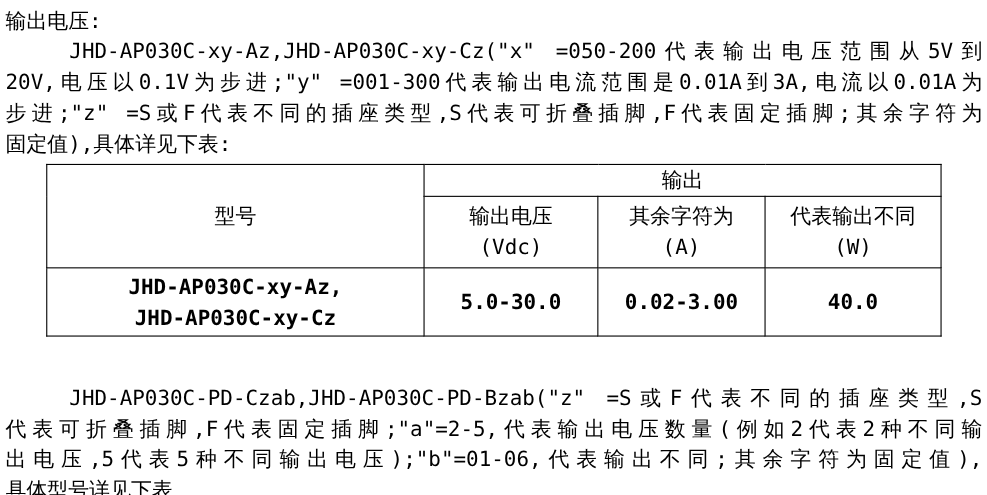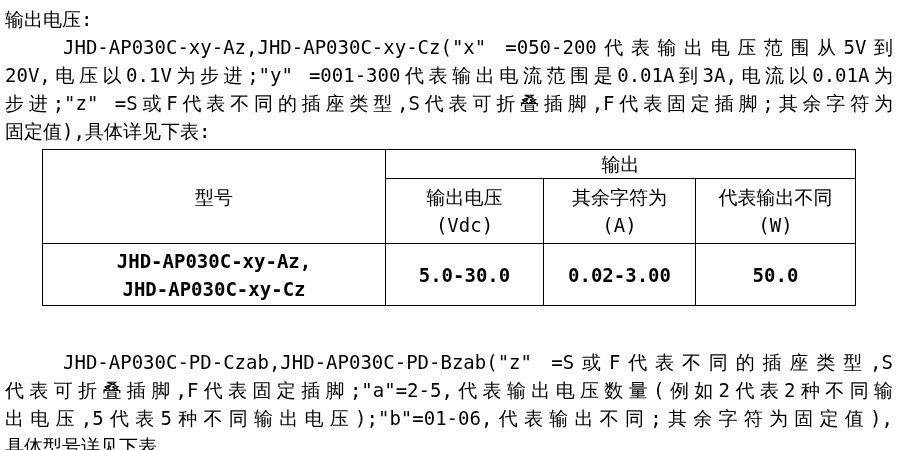--- a/index.html
+++ b/index.html
@@ -88,21 +88,21 @@
           <div>(W)</div>
         </td>
       </tr>
       <tr class="r-data">
         <td>
           <div>JHD-AP030C-xy-Az,</div>
           <div>JHD-AP030C-xy-Cz</div>
         </td>
         <td>5.0-30.0</td>
         <td>0.02-3.00</td>
-        <td>50.0</td>
+        <td>40.0</td>
       </tr>
     </tbody>
   </table>
 
   <div class="para2">
     <div class="line just indent">JHD-AP030C-PD-Czab,JHD-AP030C-PD-Bzab("z" =S或F代表不同的插座类型,S</div>
     <div class="line just">代表可折叠插脚,F代表固定插脚;"a"=2-5,代表输出电压数量(例如2代表2种不同输</div>
     <div class="line just">出电压,5代表5种不同输出电压);"b"=01-06,代表输出不同;其余字符为固定值),</div>
     <div class="line">具体型号详见下表</div>
   </div>

